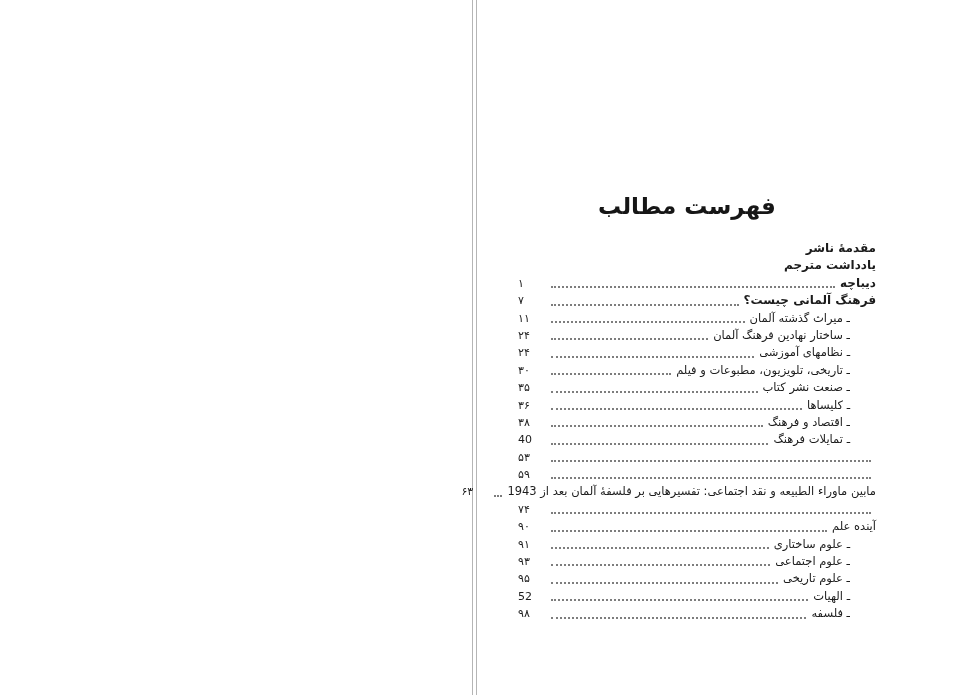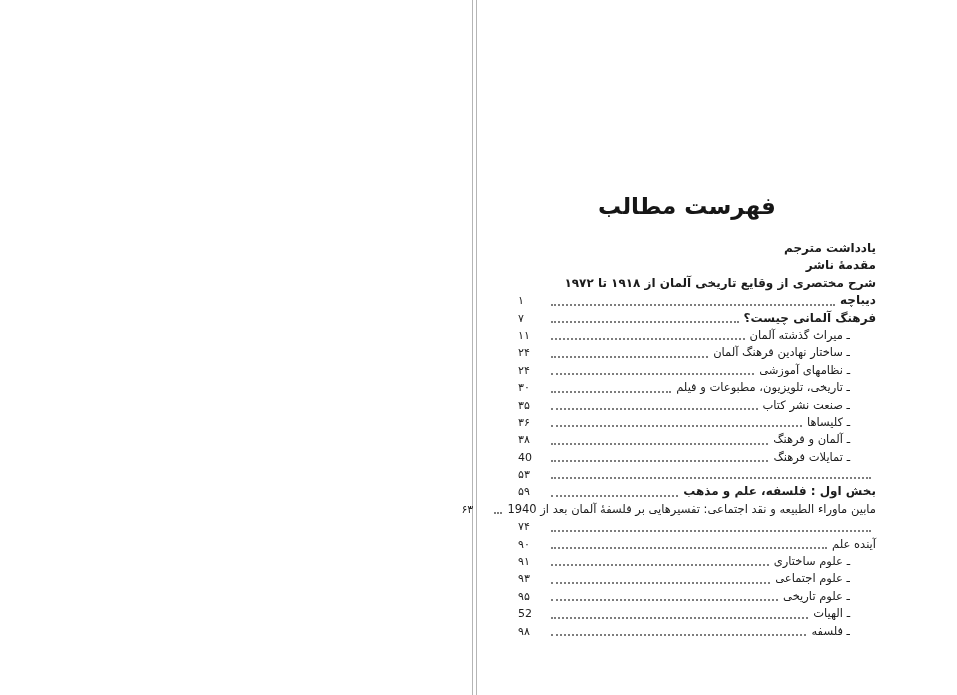--- a/index.html
+++ b/index.html
@@ -78,27 +78,24 @@
 </head>
 <body>
 
 <div class="canvas">
   <div class="left-page"></div>
   <div class="gutter"></div>
   <div class="right-page">
     <h1 class="toc-title">فهرست مطالب</h1>
     <div class="toc-list" id="toc-list">
         <div class="toc-row bold">
-          <span class="lbl">یادداشت مترجم</span>
-        </div>
-        <div class="toc-row bold">
           <span class="lbl">مقدمهٔ ناشر</span>
         </div>
         <div class="toc-row bold">
-          <span class="lbl">شرح مختصری از وقایع تاریخی آلمان از ۱۹۱۸ تا ۱۹۷۲</span>
+          <span class="lbl">یادداشت مترجم</span>
         </div>
         <div class="toc-row bold">
           <span class="lbl">دیباچه</span>
           <span class="leader"></span>
           <span class="num">۱</span>
         </div>
         <div class="toc-row bold">
           <span class="lbl">فرهنگ آلمانی چیست؟</span>
           <span class="leader"></span>
           <span class="num">۷</span>
@@ -127,40 +124,39 @@
           <span class="lbl">ـ صنعت نشر کتاب</span>
           <span class="leader"></span>
           <span class="num">۳۵</span>
         </div>
         <div class="toc-row indent">
           <span class="lbl">ـ کلیساها</span>
           <span class="leader"></span>
           <span class="num">۳۶</span>
         </div>
         <div class="toc-row indent">
-          <span class="lbl">ـ آلمان و فرهنگ</span>
+          <span class="lbl">ـ اقتصاد و فرهنگ</span>
           <span class="leader"></span>
           <span class="num">۳۸</span>
         </div>
         <div class="toc-row indent">
           <span class="lbl">ـ تمایلات فرهنگ</span>
           <span class="leader"></span>
           <span class="num">40</span>
         </div>
         <div class="toc-row bold">
           <span class="leader"></span>
           <span class="num">۵۳</span>
         </div>
         <div class="toc-row bold">
-          <span class="lbl">بخش اول : فلسفه، علم و مذهب</span>
           <span class="leader"></span>
           <span class="num">۵۹</span>
         </div>
         <div class="toc-row">
-          <span class="lbl">مابین ماوراء الطبیعه و نقد اجتماعی: تفسیرهایی بر فلسفهٔ آلمان بعد از 1940</span>
+          <span class="lbl">مابین ماوراء الطبیعه و نقد اجتماعی: تفسیرهایی بر فلسفهٔ آلمان بعد از 1943</span>
           <span class="leader"></span>
           <span class="num">۶۳</span>
         </div>
         <div class="toc-row">
           <span class="leader"></span>
           <span class="num">۷۴</span>
         </div>
         <div class="toc-row">
           <span class="lbl">آینده علم</span>
           <span class="leader"></span>

